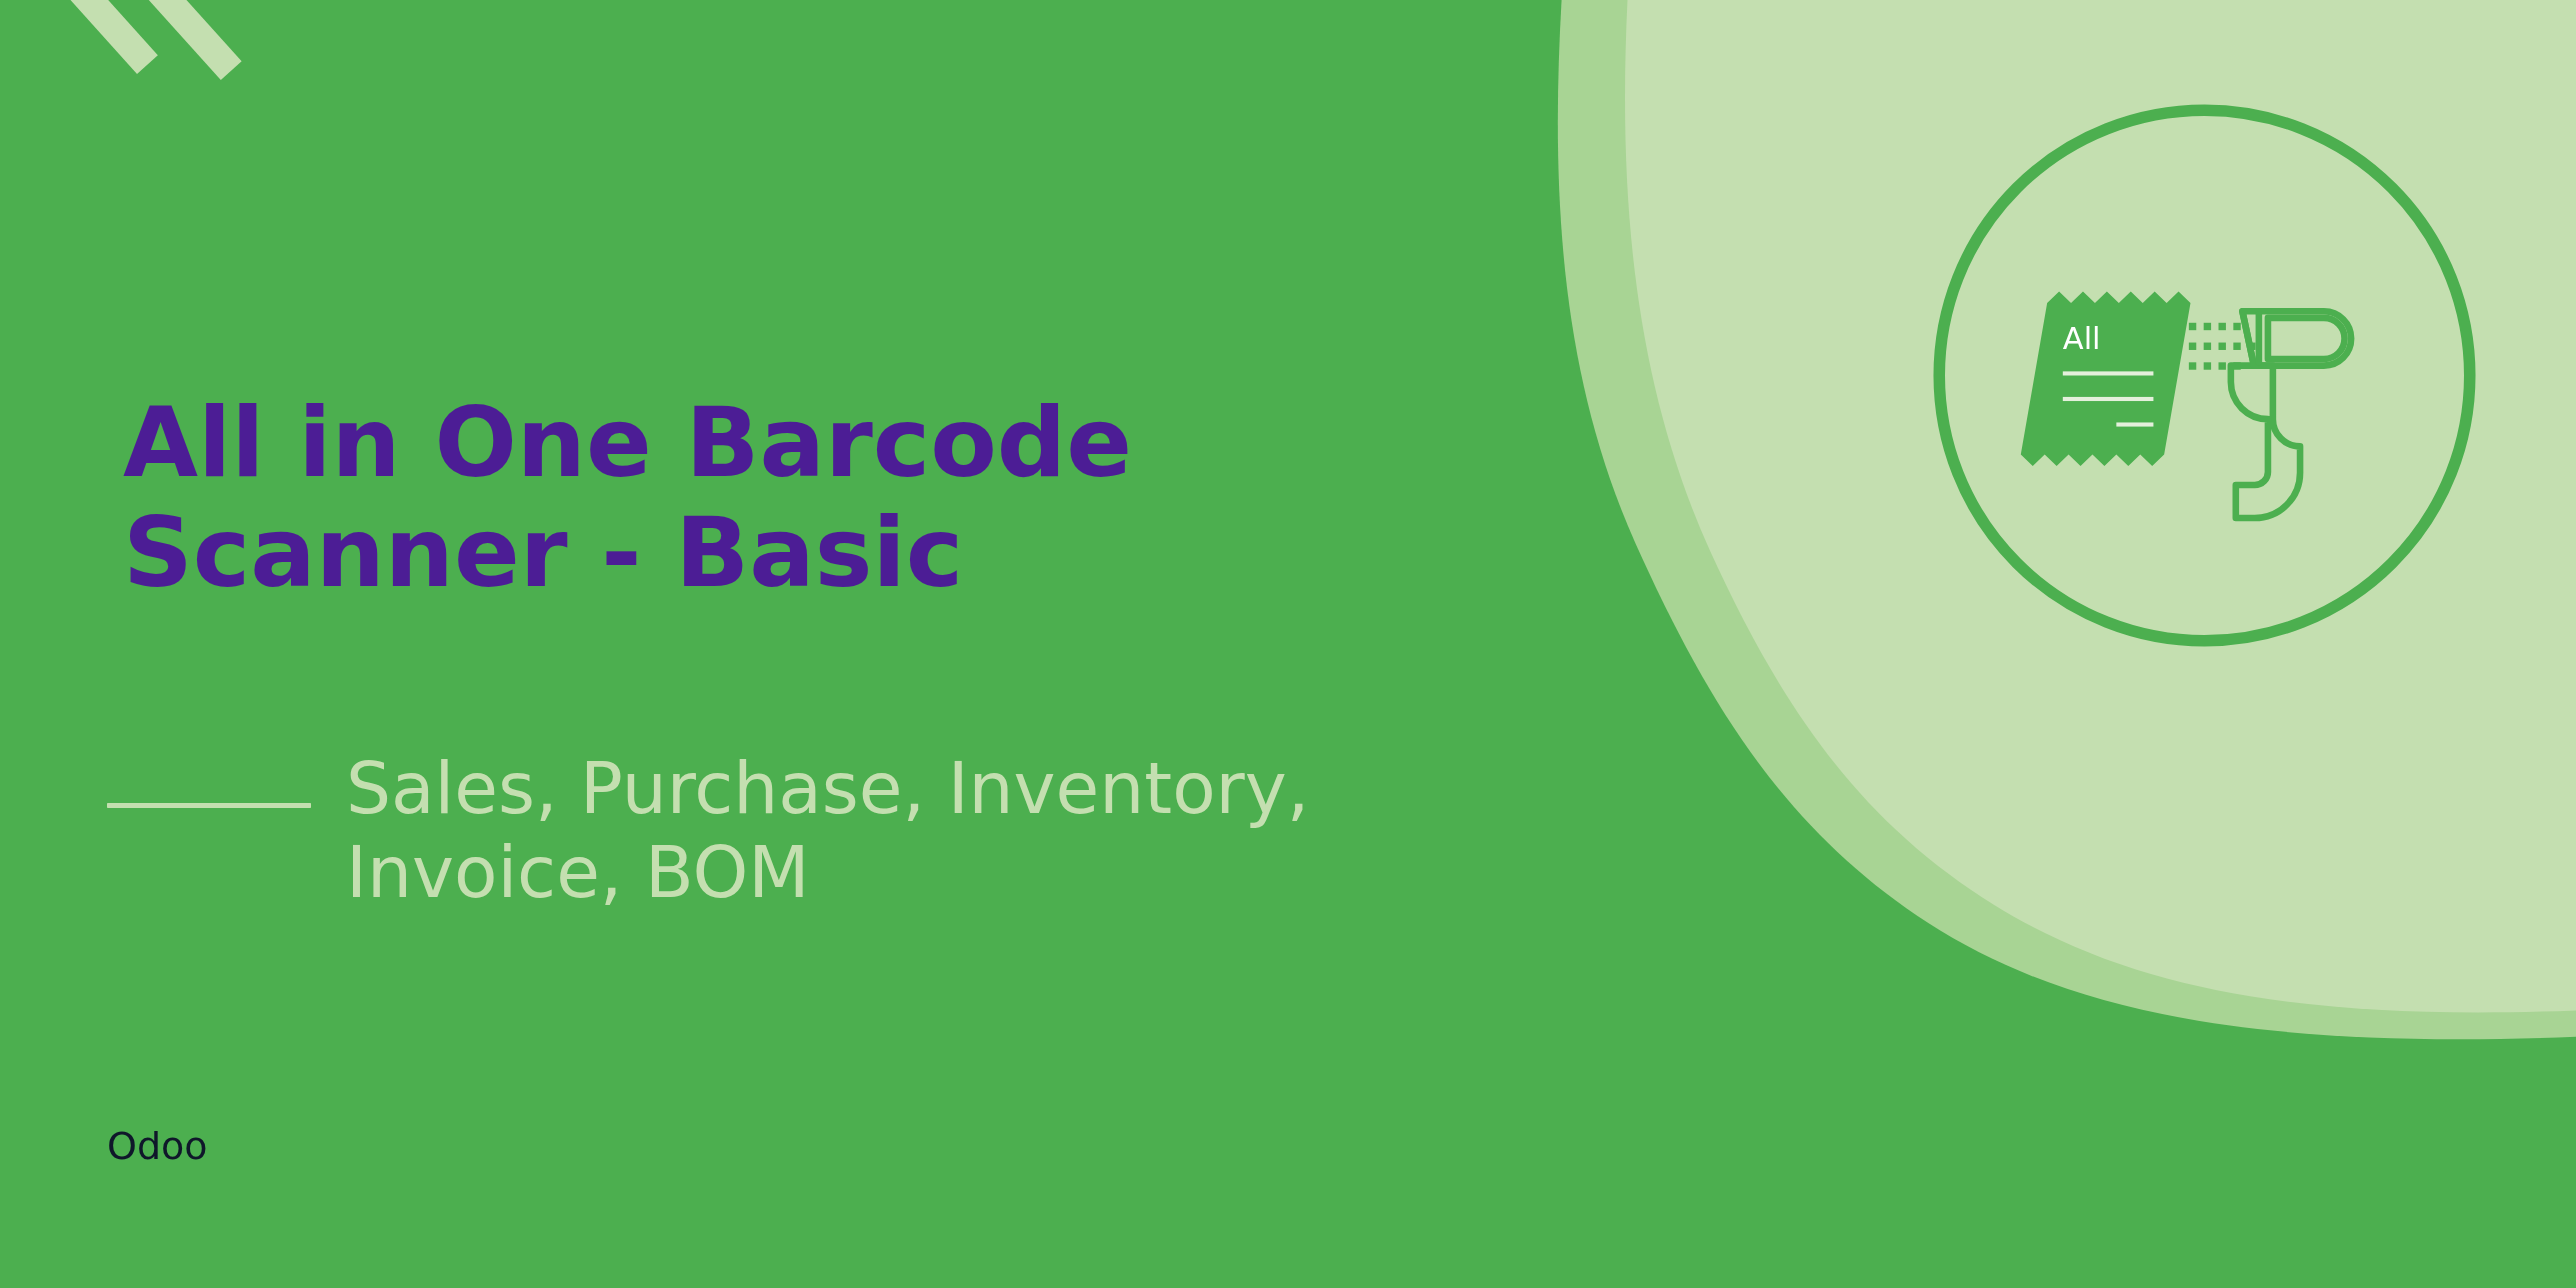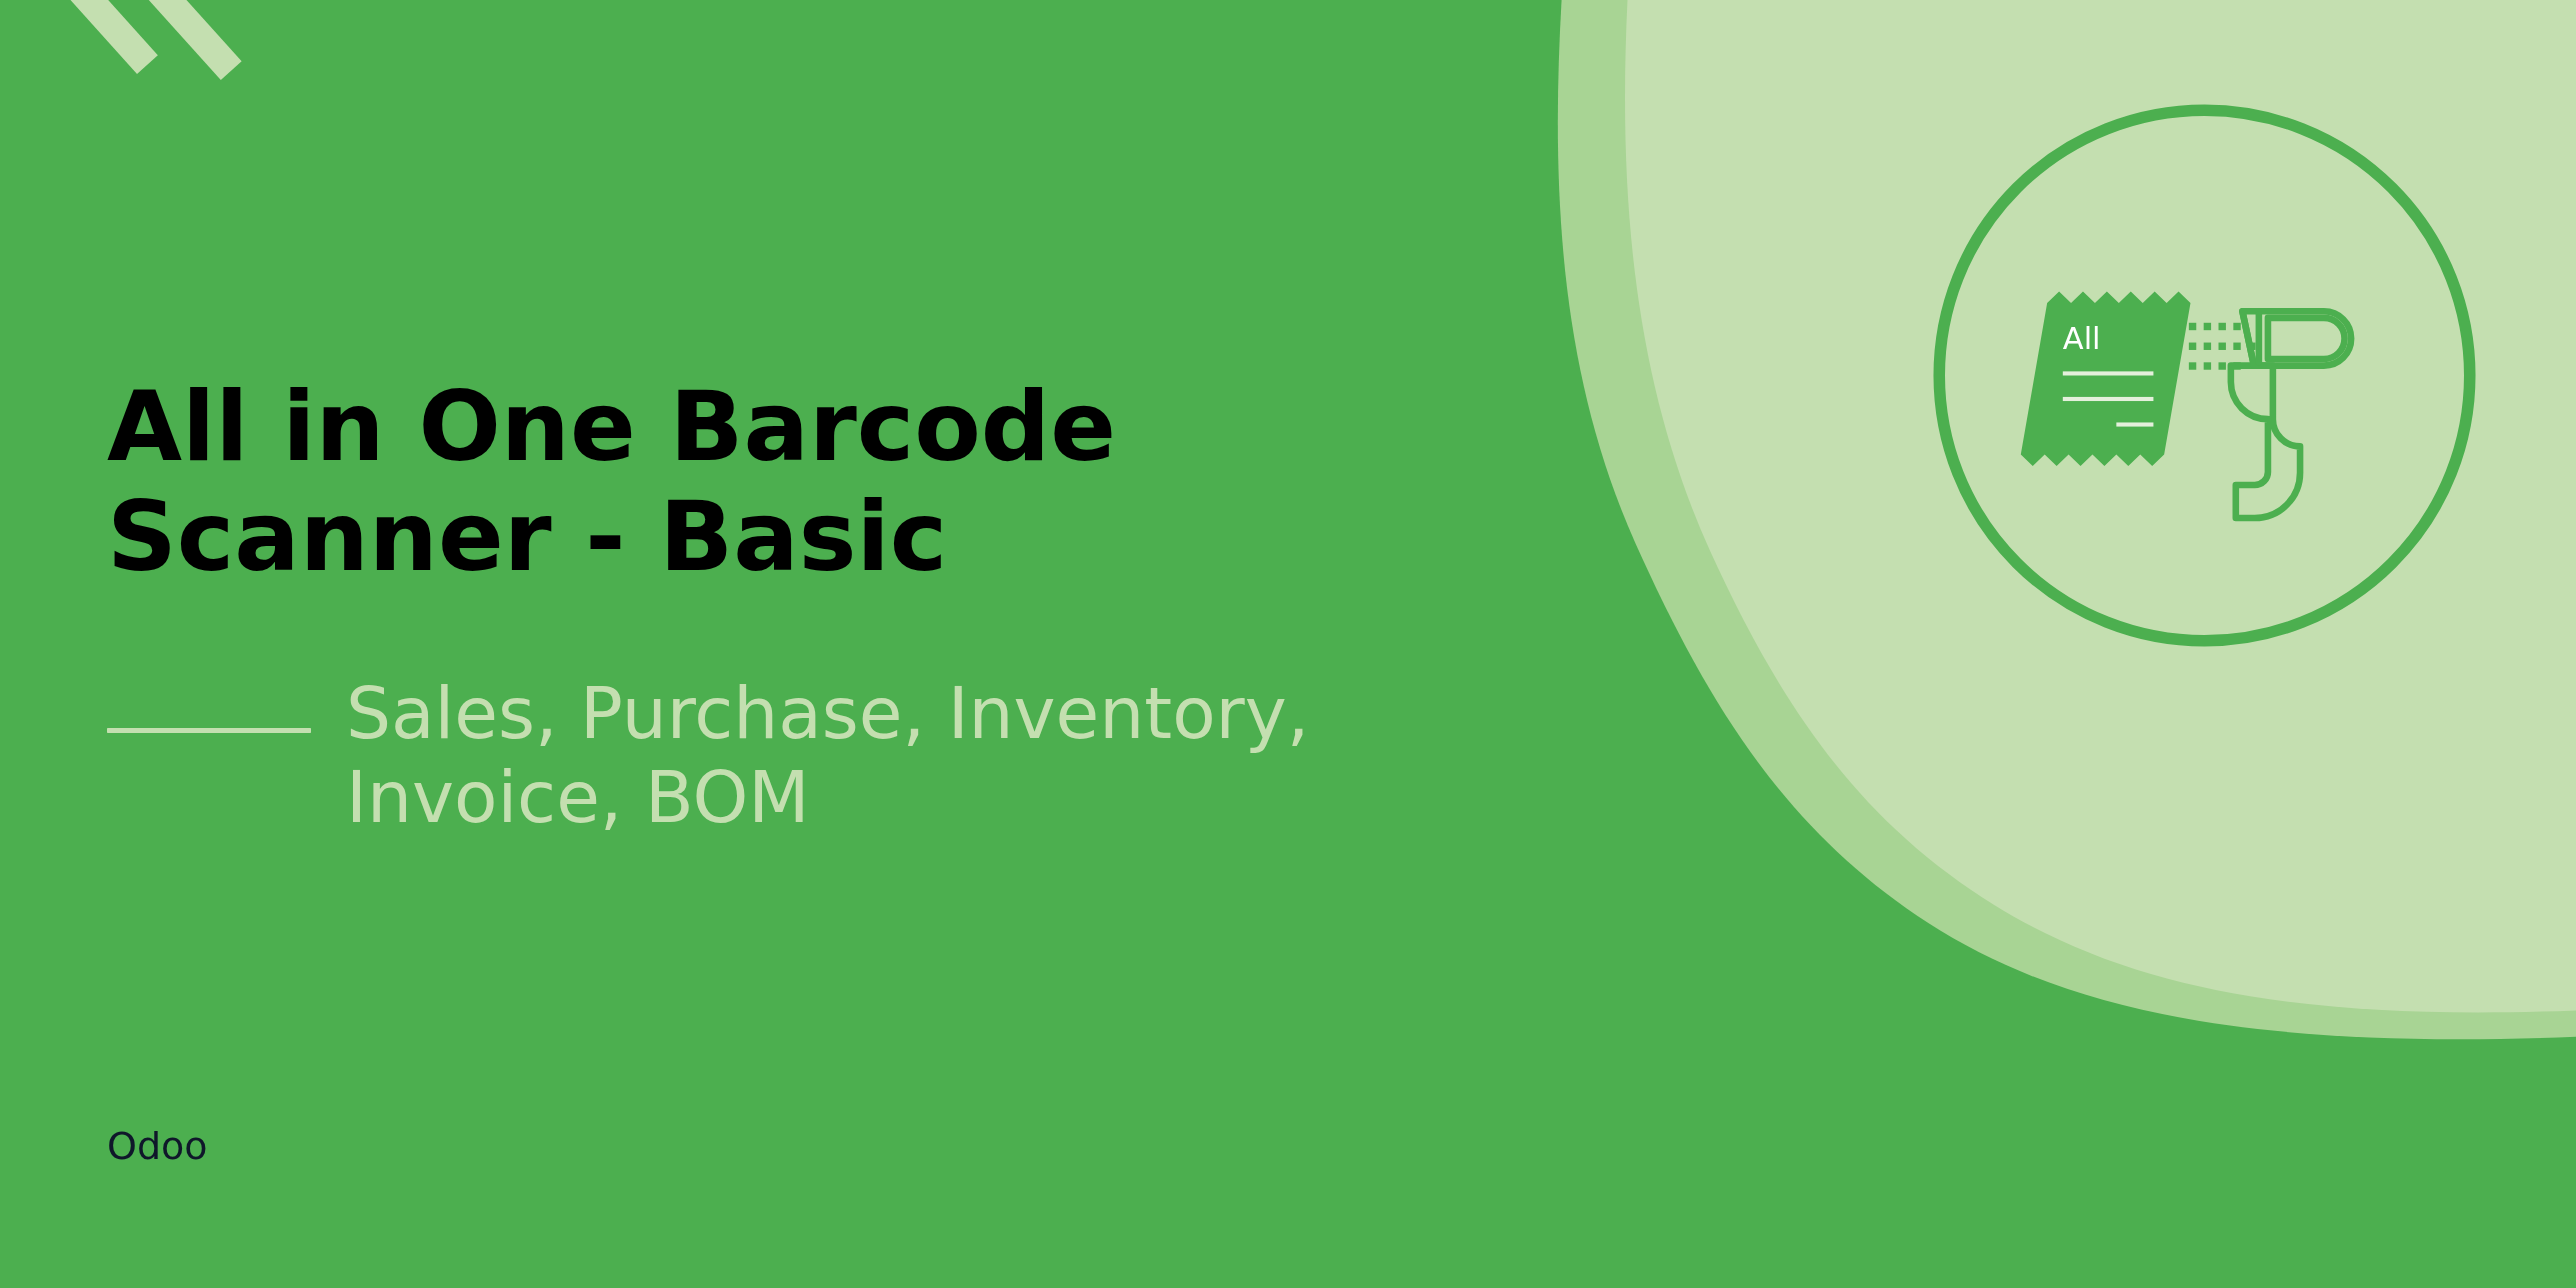--- a/index.html
+++ b/index.html
@@ -32,33 +32,33 @@
     top: 0;
     width: 1566px;
     height: 100%;
   }
 
   .title {
     position: absolute;
     top: 372px;
     left: 0;
     width: 1286px;
-    margin: 0;
+    margin: 16px;
     font-family: "DejaVu Sans", sans-serif;
     font-weight: 700;
     font-size: 97px;
     line-height: 1.13;
     letter-spacing: 0px;
-    color: #000000;
+    color: #4c1d95;
     white-space: pre-line;
   }
 
   .subtitle-row {
     position: absolute;
-    top: 672px;
+    top: 747px;
     left: 0;
     width: 1483px;
     display: flex;
     align-items: flex-start;
   }
   .subtitle-dash {
     flex: 0 0 auto;
     width: 204px;
     height: 5px;
     background: #C4DFB0;

